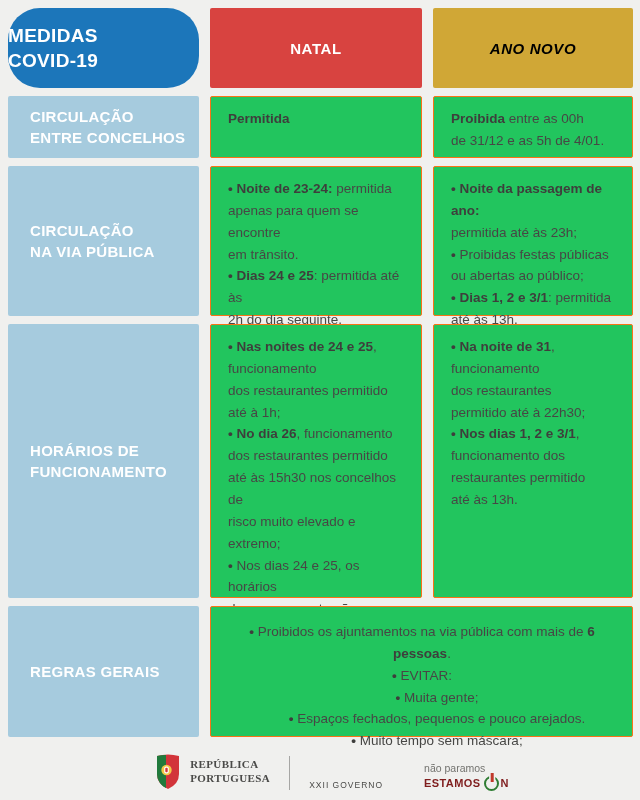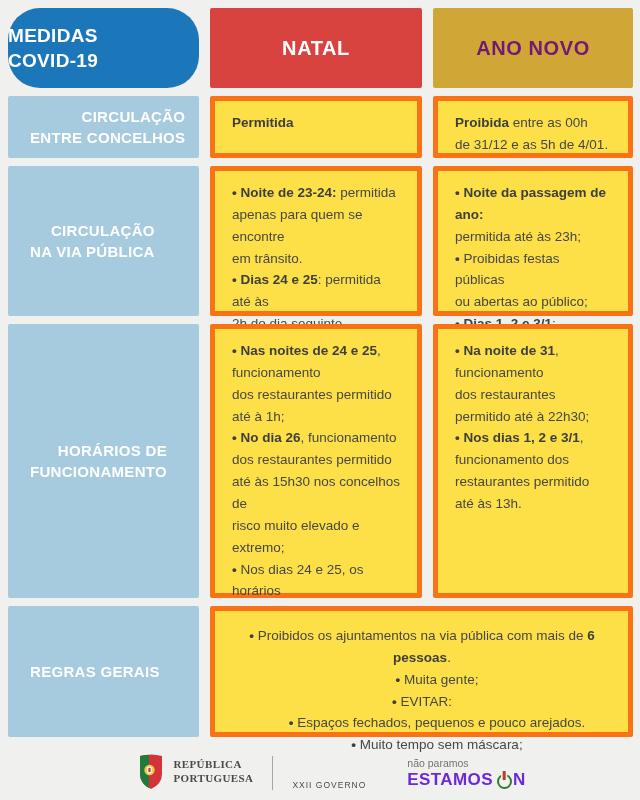--- a/index.html
+++ b/index.html
@@ -20,35 +20,35 @@
   }
   .hd{border-radius:2px;color:#fff;font-weight:bold;}
   .hd-title{
     background:var(--blue);
     font-size:19px;line-height:1.32;letter-spacing:.3px;
     display:flex;align-items:center;
     white-space:pre-line;border-radius:32px;
   }
   .hd-col{
     display:flex;align-items:center;justify-content:center;
-    font-size:20px;letter-spacing:.6px;
+    font-size:15px;letter-spacing:.6px;
   }
   .hd-natal{background:var(--red);}
-  .hd-ano{background:var(--gold);color:#701a75;}
+  .hd-ano{background:var(--gold);color:#000000;font-style:italic;}
   .rowlabel{
     background:var(--lblue);
     border-radius:2px;
     color:#fff;font-weight:bold;font-size:15px;line-height:1.4;
     letter-spacing:.3px;
     display:flex;align-items:center;
-    padding-left:22px;white-space:pre-line;text-align:right;
+    padding-left:22px;white-space:pre-line;
   }
   .cell{
-    background:#fde047;
-    border:5px solid #f97316;
+    background:#22c55e;
+    border:1px solid #f97316;
     border-radius:2px;
     padding:11px 16px 10px 17px;
     font-size:13.5px;line-height:1.62;
     box-sizing:border-box;
   }
   .cell-span{grid-column:2 / span 2;padding-top:14px;text-align:center;}
   .item{white-space:pre-line;}
   .item.indent{padding-left:30px;}
   .item .b,.item .bullet{font-weight:bold;color:#3e3e3c;}
   .footer{
@@ -60,21 +60,21 @@
   .brand-text{
     font-family:"Liberation Serif",serif;font-weight:bold;
     font-size:11px;line-height:1.25;letter-spacing:.4px;color:#4a4a48;
     white-space:pre-line;
   }
   .divider{width:1px;height:34px;background:#a6a6a4;margin:0 6px;}
   .gov{font-size:8.5px;font-weight:normal;letter-spacing:1px;color:#4a4a48;}
   .campaign{margin-left:28px;}
   .campaign-top{font-size:10.5px;color:#73736f;margin-bottom:1px;}
   .campaign-main{
-    font-size:17px;font-weight:bold;letter-spacing:.4px;color:#6d28d9;
+    font-size:11px;font-weight:bold;letter-spacing:.4px;color:#7f1d1d;
     display:flex;align-items:center;
   }
   .power{
     width:11px;height:11px;
     border:2.6px solid #2f7d33;border-radius:50%;
     display:inline-block;position:relative;
     margin:0 1px 0 4px;top:1px;
   }
   .power::after{
     content:"";position:absolute;
@@ -148,22 +148,22 @@
 permitido até à 22h30;</span></div>
         <div class="item"><span class="bullet">• </span><span class="b">Nos dias 1, 2 e 3/1</span><span>,
 funcionamento dos
 restaurantes permitido
 até às 13h.</span></div>
       </div>
 
     <div class="rowlabel">REGRAS GERAIS</div>
     <div class="cell cell-span">
         <div class="item"><span class="bullet">• </span><span>Proibidos os ajuntamentos na via pública com mais de </span><span class="b">6 pessoas</span><span>.</span></div>
+        <div class="item"><span class="bullet">• </span><span>EVITAR:</span></div>
         <div class="item indent"><span class="bullet">• </span><span>Muita gente;</span></div>
-        <div class="item"><span class="bullet">• </span><span>EVITAR:</span></div>
         <div class="item indent"><span class="bullet">• </span><span>Espaços fechados, pequenos e pouco arejados.</span></div>
         <div class="item indent"><span class="bullet">• </span><span>Muito tempo sem máscara;</span></div>
       </div>
 
   </div>
 
   <div class="footer">
     <div class="brand">
       <svg class="flag" width="26" height="36" viewBox="0 0 26 36">
         <path d="M2,2 Q13,-1 24,2 L24,20 Q24,30 13,35 Q2,30 2,20 Z" fill="#d2343a"></path>

